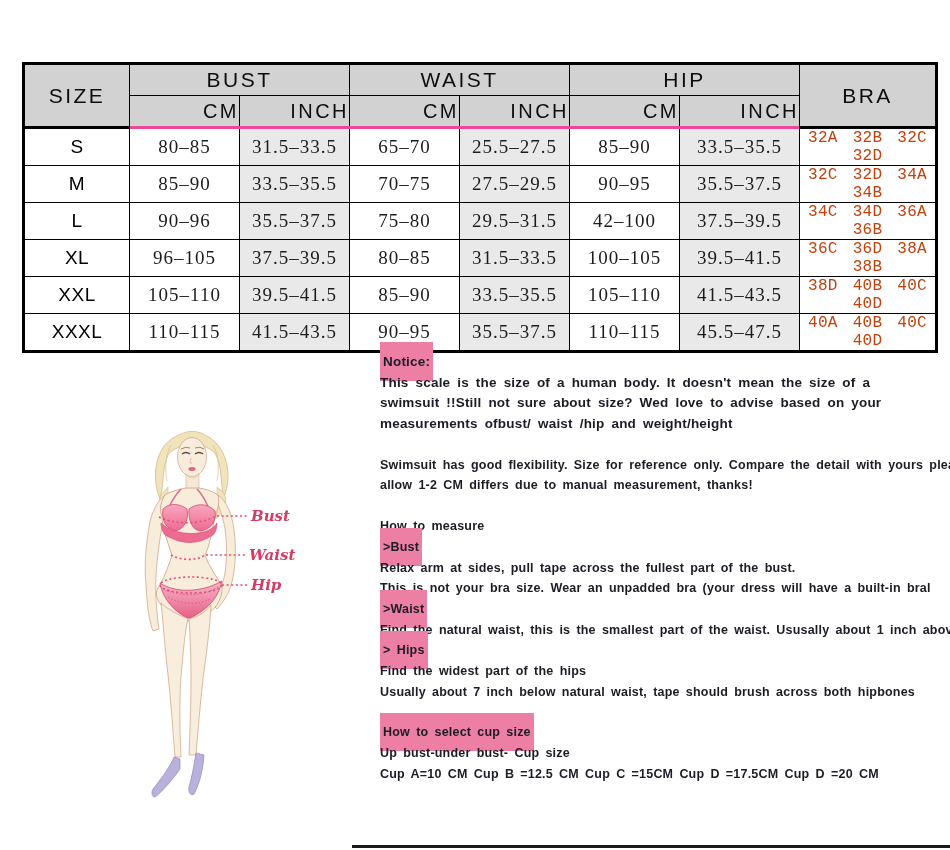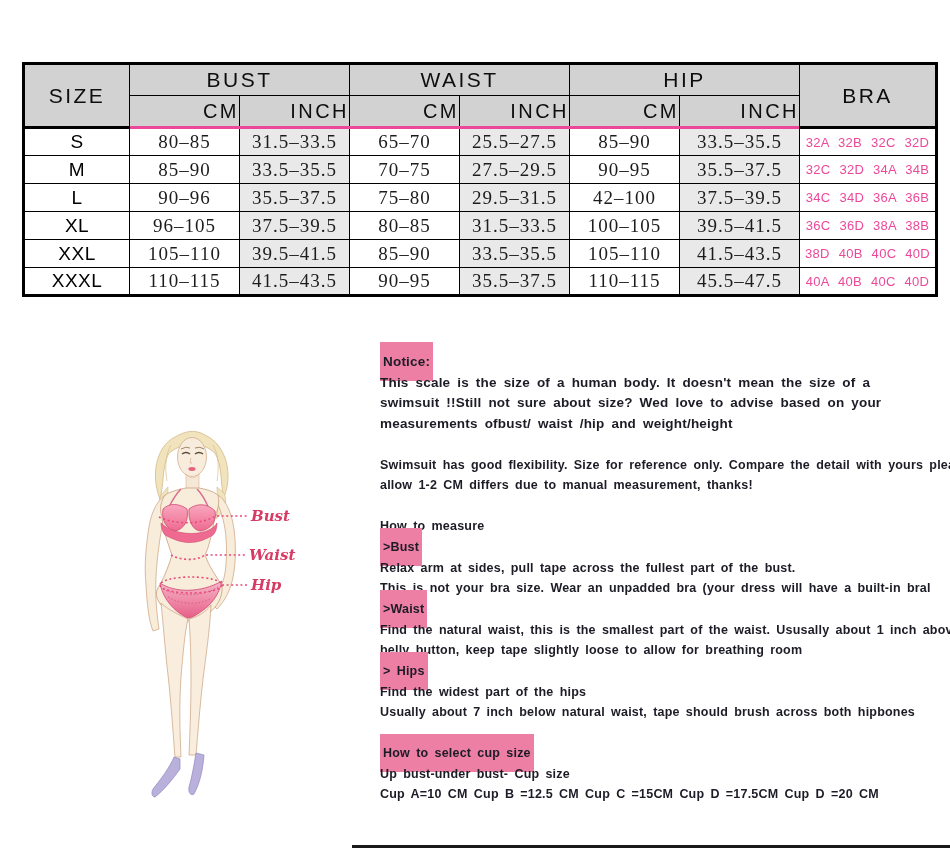--- a/index.html
+++ b/index.html
@@ -12,21 +12,21 @@
   .size-chart th,.size-chart td{border:1px solid #000;padding:0;text-align:center;vertical-align:middle;overflow:hidden;}
   .size-chart thead th{background:#d2d2d2;font-weight:normal;color:#0d0d0d;
                        font-size:21px;letter-spacing:2.5px;}
   .size-chart tr.grouphead th{height:30px;}
   .size-chart tr.subhead th{height:30px;font-size:20px;border-bottom:3px solid #ec4899;text-align:right;}
   .size-chart th.spans2{border-bottom:3px solid #000;}
   .size-chart tbody tr{height:28px;}
   .size-chart td{font-family:"Liberation Serif",serif;font-size:19px;letter-spacing:1px;color:#1c1c1c;background:#fff;}
   .size-chart td.sizecol{font-family:"Liberation Sans",sans-serif;font-size:19px;letter-spacing:.5px;color:#000;}
   .size-chart td.inchcol{background:#e9e9e9;margin-left:21px;}
-  .size-chart td.bracol{font-family:Liberation Sans, sans-serif;font-size:13px;letter-spacing:.3px;word-spacing:5px;color:#ec4899;}
+  .size-chart td.bracol{font-family:Liberation Mono, monospace;font-size:16px;letter-spacing:.3px;word-spacing:5px;color:#c2410c;}
 
   
   .notes{position:absolute;left:380px;top:352px;width:560px;color:#1c1c26;font-weight:bold;}
   .notes .line{line-height:20.7px;height:20.7px;white-space:nowrap;font-size:12.5px;
                letter-spacing:.2px;word-spacing:2.5px;}
   .notes .line.big{font-size:13.5px;word-spacing:3px;}
   .notes .gap{height:20px;}
   .hl{background:#ee7fa4;padding:12px 3px;}
 
   
@@ -215,21 +215,20 @@
     <div class="gap"></div>
     <div class="line">Swimsuit has good flexibility. Size for reference only. Compare the detail with yours please</div>
     <div class="line">allow 1-2 CM differs due to manual measurement, thanks!</div>
     <div class="gap"></div>
     <div class="line">How to measure</div>
     <div class="line"><span class="hl">&gt;Bust</span></div>
     <div class="line">Relax arm at sides, pull tape across the fullest part of the bust.</div>
     <div class="line">This is not your bra size. Wear an unpadded bra (your dress will have a built-in bral</div>
     <div class="line"><span class="hl">&gt;Waist</span></div>
     <div class="line">Find the natural waist, this is the smallest part of the waist. Ususally about 1 inch above</div>
-    <div class="line">belly button, keep tape slightly loose to allow for breathing room</div>
     <div class="line"><span class="hl">&gt; Hips</span></div>
     <div class="line">Find the widest part of the hips</div>
     <div class="line">Usually about 7 inch below natural waist, tape should brush across both hipbones</div>
     <div class="gap"></div>
     <div class="line"><span class="hl">How to select cup size</span></div>
     <div class="line">Up bust-under bust- Cup size</div>
     <div class="line">Cup A=10 CM Cup B =12.5 CM Cup C =15CM Cup D =17.5CM Cup D =20 CM</div>
   </div>
 
   <div class="bottom-bar"></div>

